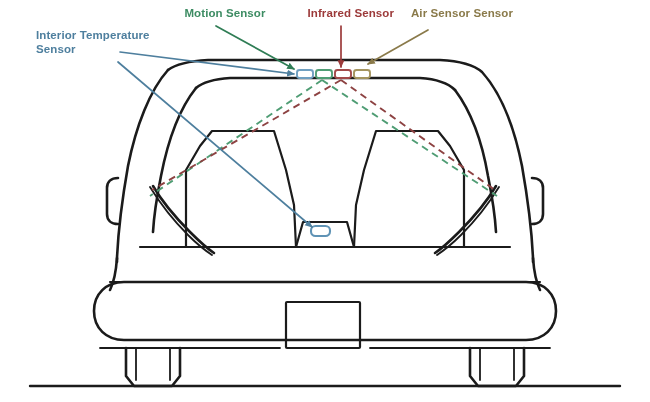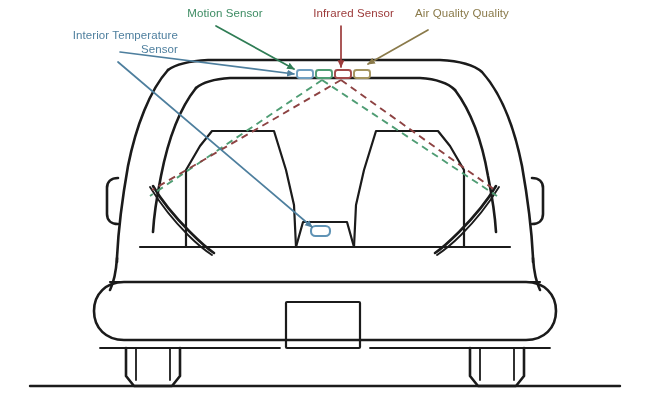--- a/index.html
+++ b/index.html
@@ -7,26 +7,26 @@
   body{
     font-family:"Liberation Sans", sans-serif;
     width:650px;height:402px;overflow:hidden;position:relative;
   }
   #stage{position:relative;width:650px;height:402px;background:#fff;}
   #scene{position:absolute;left:0;top:0;width:650px;height:402px;}
   .lbl{
     position:absolute;
     font-size:11.5px;
     line-height:14px;
-    font-weight:400;
+    font-weight:700;
     letter-spacing:.1px;
     white-space:pre-line;
     -webkit-font-smoothing:antialiased;
   }
-  #lbl-interior{left:28px;top:28px;width:150px;text-align:right;}
+  #lbl-interior{left:36px;top:28px;width:150px;text-align:left;}
   #lbl-motion{left:172px;top:6px;width:106px;text-align:center;}
   #lbl-infrared{left:286px;top:6px;width:108px;text-align:right;}
   #lbl-airquality{left:398px;top:6px;width:128px;text-align:center;}
 </style>
 </head>
 <body>
 
 <div id="stage">
 
   <svg id="scene" viewBox="0 0 650 402" xmlns="http://www.w3.org/2000/svg">
@@ -189,15 +189,15 @@
 
   </svg>
 
   <div class="lbl" id="lbl-interior" style="color:#4e7f9e">Interior Temperature
 Sensor</div>
 
   <div class="lbl" id="lbl-motion" style="color:#3d8c63">Motion Sensor</div>
 
   <div class="lbl" id="lbl-infrared" style="color:#9c3a3a">Infrared Sensor</div>
 
-  <div class="lbl" id="lbl-airquality" style="color:#8a7a4a">Air Quality Quality</div>
+  <div class="lbl" id="lbl-airquality" style="color:#8a7a4a">Air Sensor Sensor</div>
 
 </div>
 
 </body></html>

